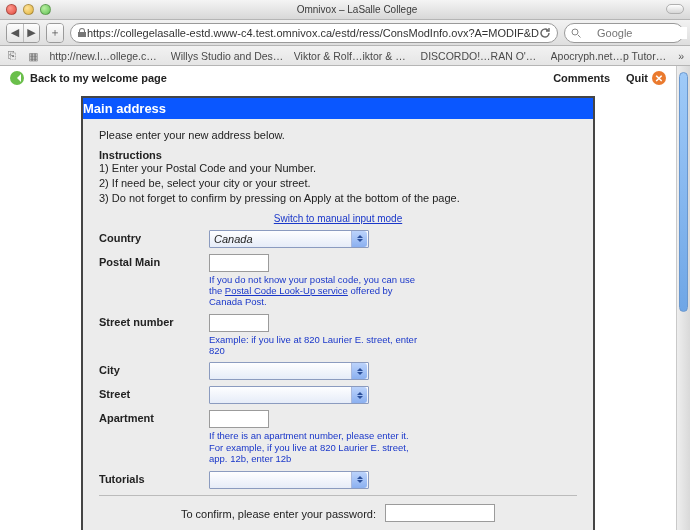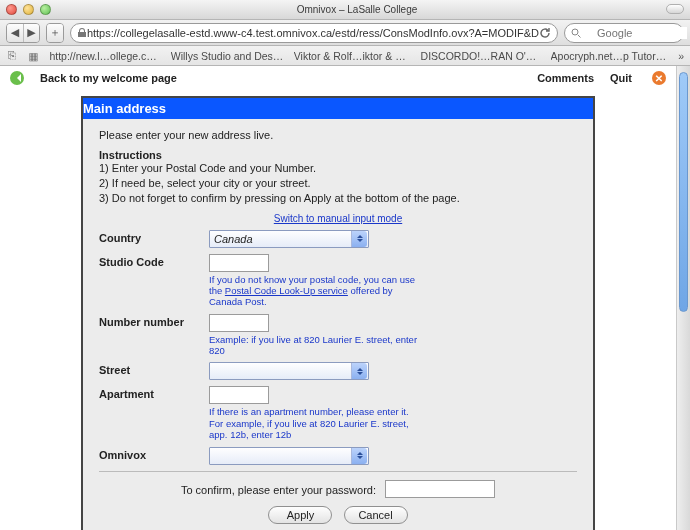--- a/index.html
+++ b/index.html
@@ -35,26 +35,26 @@
   .bookbar .more { margin-left: auto; cursor: pointer; color:#555; }
 
   
   .viewport { position: absolute; top: 66px; left:0; right:0; bottom:0; overflow: hidden; }
   .content { position:absolute; top:0; left:0; right:14px; bottom:0; background:#fff; overflow:hidden; }
   .scroll { position:absolute; top:0; right:0; bottom:0; width:14px; background: linear-gradient(90deg,#eee,#d9d9d9); border-left:1px solid #c9c9c9; }
   .scroll .thumb { position:absolute; top:6px; left:2px; right:2px; height:240px; background: linear-gradient(#9fcaf8,#6fa6e6); border-radius:5px; border:1px solid #6a98cf; }
 
   
   .topstrip { height: 24px; display:flex; align-items:center; padding: 0 10px; font-size: 11px; }
-  .topstrip .backlink { display:flex; align-items:center; gap:16px; font-weight:bold; color:#222; cursor:pointer; }
+  .topstrip .backlink { display:flex; align-items:center; gap:6px; font-weight:bold; color:#222; cursor:pointer; }
   .topstrip .backlink .ico { width:14px; height:14px; border-radius:50%; background:#6abf4b; position:relative; }
   .topstrip .backlink .ico::before { content:""; position:absolute; left:3px; top:3px; border:4px solid transparent; border-right-color:#fff; }
   .topstrip .spacer { flex:1; }
   .topstrip .comments { font-weight:bold; color:#222; cursor:pointer; }
-  .topstrip .quit { display:flex; align-items:center; gap:20px; font-weight:bold; color:#222; margin-left:16px; cursor:pointer; }
+  .topstrip .quit { display:flex; align-items:center; gap:4px; font-weight:bold; color:#222; margin-left:16px; cursor:pointer; }
   .quit .x { width:14px;height:14px;border-radius:50%; background:#ea7a2e; color:#fff; display:flex;align-items:center;justify-content:center; font-size:10px; }
 
   
   .panel { margin: 6px auto 0; width: 514px; border:2px solid #454545; background:#ececec; }
   .panel .head { background:#0a57ff; color:#fff; text-align:left; font-weight:bold; font-size:13px; padding:3px 0; }
   .panel .body { padding: 10px 16px 12px; font-size: 11px; color:#222; }
   .body p.intro { margin-bottom: 8px; }
   .body .instr-h { font-weight:bold; }
   .body ol.instr { list-style:none; margin-bottom:6px; }
   .body ol.instr li { line-height:1.35; }
@@ -147,86 +147,95 @@
       <span class="comments">Comments</span>
       <span class="quit">
         <span>Quit</span>
         <span class="x">✕</span>
       </span>
     </div>
 
     <div class="panel">
       <div class="head">Main address</div>
       <div class="body">
-        <p class="intro">Please enter your new address live.</p>
+        <p class="intro">Please enter your new address below.</p>
         <div class="instr-h">Instructions</div>
         <ol class="instr">
           <li>1) Enter your Postal Code and your Number.</li>
           <li>2) If need be, select your city or your street.</li>
           <li>3) Do not forget to confirm by pressing on Apply at the bottom of the page.</li>
         </ol>
         <div class="switch"><a>Switch to manual input mode</a></div>
 
         <div class="row">
           <div class="lab">Country</div>
           <div class="fld">
             <div class="sel">
               <span>Canada</span>
               <span class="cap"></span>
             </div>
           </div>
         </div>
 
         <div class="row">
-          <div class="lab">Studio Code</div>
+          <div class="lab">Postal Main</div>
           <div class="fld">
             <input class="txt" style="">
             <div class="hint">
               <span>If you do not know your postal code, you can use the </span><a>Postal Code Look-Up service</a><span> offered by Canada Post.</span>
             </div>
           </div>
         </div>
 
         <div class="row">
-          <div class="lab">Number number</div>
+          <div class="lab">Street number</div>
           <div class="fld">
             <input class="txt" style="">
             <div class="hint">Example: if you live at 820 Laurier E. street, enter 820</div>
           </div>
         </div>
 
-
-        <div class="row">
-          <div class="lab">Street</div>
+        <div class="row">
+          <div class="lab">City</div>
           <div class="fld">
             <div class="sel">
                 <span></span>
                 <span class="cap"></span>
               </div>
           </div>
         </div>
 
         <div class="row">
-          <div class="lab">Apartment</div>
-          <div class="fld">
-            <input class="txt" style="">
-            <div class="hint">If there is an apartment number, please enter it. For example, if you live at 820 Laurier E. street, app. 12b, enter 12b</div>
-          </div>
-        </div>
-
-        <div class="row">
-          <div class="lab">Omnivox</div>
+          <div class="lab">Street</div>
           <div class="fld">
             <div class="sel">
                 <span></span>
                 <span class="cap"></span>
               </div>
           </div>
         </div>
 
+        <div class="row">
+          <div class="lab">Apartment</div>
+          <div class="fld">
+            <input class="txt" style="">
+            <div class="hint">If there is an apartment number, please enter it. For example, if you live at 820 Laurier E. street, app. 12b, enter 12b</div>
+          </div>
+        </div>
+
+        <div class="row">
+          <div class="lab">Tutorials</div>
+          <div class="fld">
+            <div class="sel">
+                <span></span>
+                <span class="cap"></span>
+              </div>
+          </div>
+        </div>
+
         <hr class="div">
 
         <div class="confirm">
           <span>To confirm, please enter your password:</span>
           <input type="password" class="pw" style="">
         </div>
 
         <div class="actions">
           <button class="macbtn">Apply</button>
           <button class="macbtn">Cancel</button>

